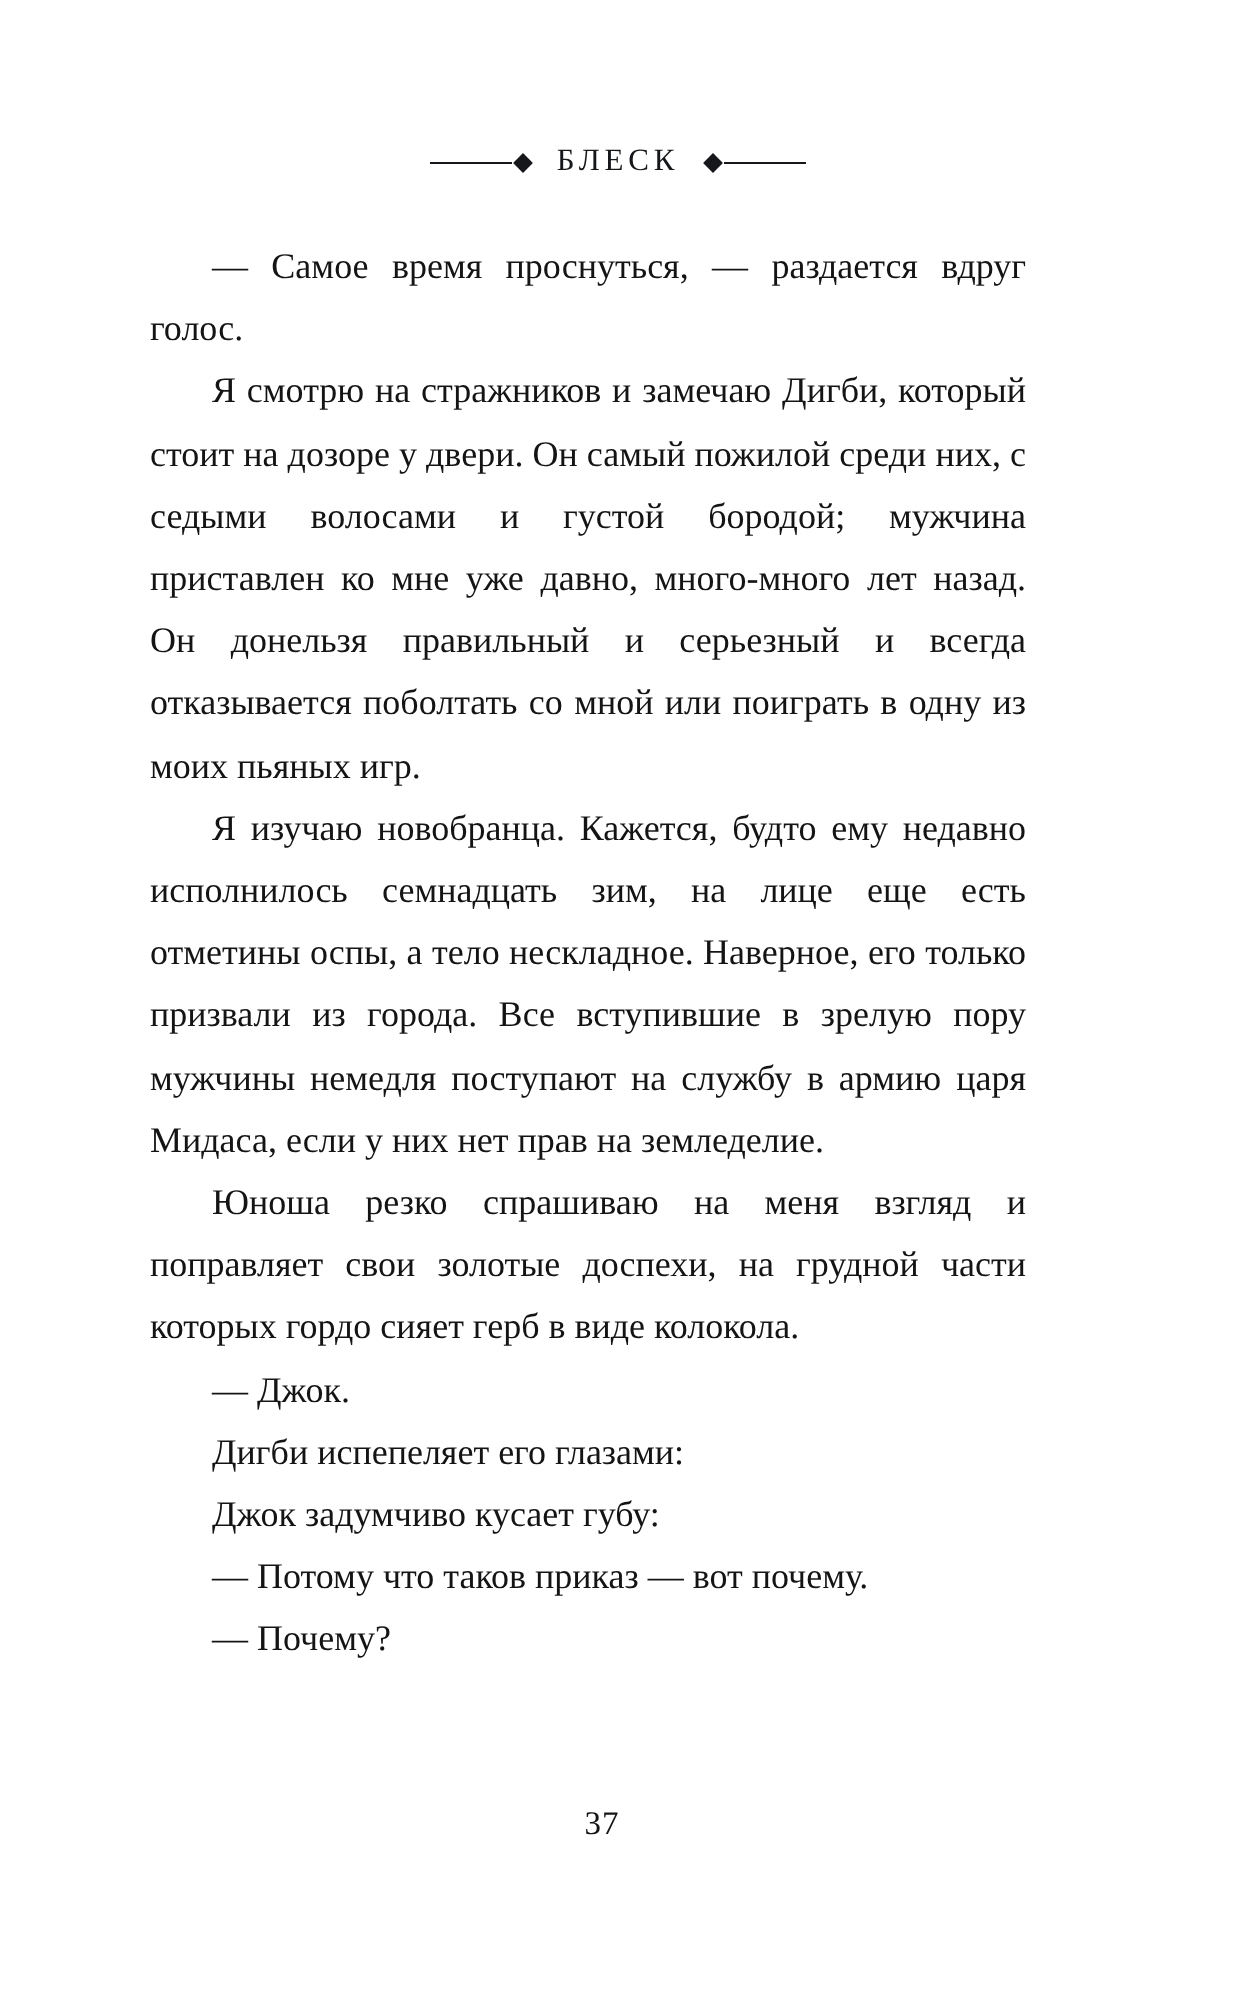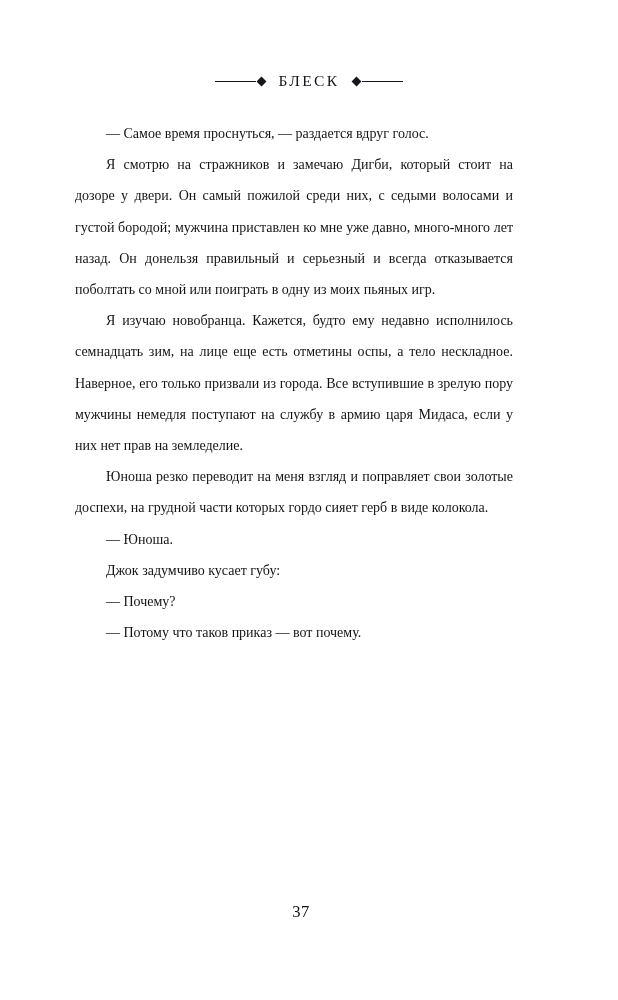--- a/index.html
+++ b/index.html
@@ -77,21 +77,21 @@
 
   
   .text-block {
     position: absolute;
     top: 118px;
     left: 75px;
     width: 438px;
   }
   .para {
     margin: 0;
-    font-size: 14px;
+    font-size: 18px;
     line-height: 31.2px;
     text-align: justify;
     text-indent: 31px;
     hyphens: manual;
     color: #141414;
   }
 
   
   .folio {
     position: absolute;
@@ -116,22 +116,23 @@
     <span class="rh-title">Блеск</span>
     <span class="ornament right">
       <span class="diamond"></span>
     </span>
   </div>
 
   <div class="text-block">
     <p class="para">— Самое время проснуться, — раздается вдруг голос.</p>
     <p class="para">Я смотрю на стражников и замечаю Дигби, который стоит на дозоре у двери. Он самый пожилой среди них, с седыми волосами и густой бородой; мужчина приставлен ко мне уже давно, много-много лет назад. Он донельзя правильный и серьезный и всегда отказывается поболтать со мной или поиграть в одну из моих пьяных игр.</p>
     <p class="para">Я изучаю новобранца. Кажется, будто ему недавно исполнилось семнадцать зим, на лице еще есть отметины оспы, а тело нескладное. Наверное, его только призвали из города. Все вступившие в зрелую пору мужчины немедля поступают на службу в армию царя Мидаса, если у них нет прав на земледелие.</p>
-    <p class="para">Юноша резко переводит на меня взгляд и поправляет свои золотые доспехи, на грудной части которых гордо сияет герб в виде колокола.</p>
-    <p class="para">— Юноша.</p>
+    <p class="para">Юноша резко спрашиваю на меня взгляд и поправляет свои золотые доспехи, на грудной части которых гордо сияет герб в виде колокола.</p>
+    <p class="para">— Джок.</p>
+    <p class="para">Дигби испепеляет его глазами:</p>
     <p class="para">Джок задумчиво кусает губу:</p>
+    <p class="para">— Потому что таков приказ — вот почему.</p>
     <p class="para">— Почему?</p>
-    <p class="para">— Потому что таков приказ — вот почему.</p>
   </div>
 
   <div class="folio">37</div>
 
 </div>
 
 </body></html>

